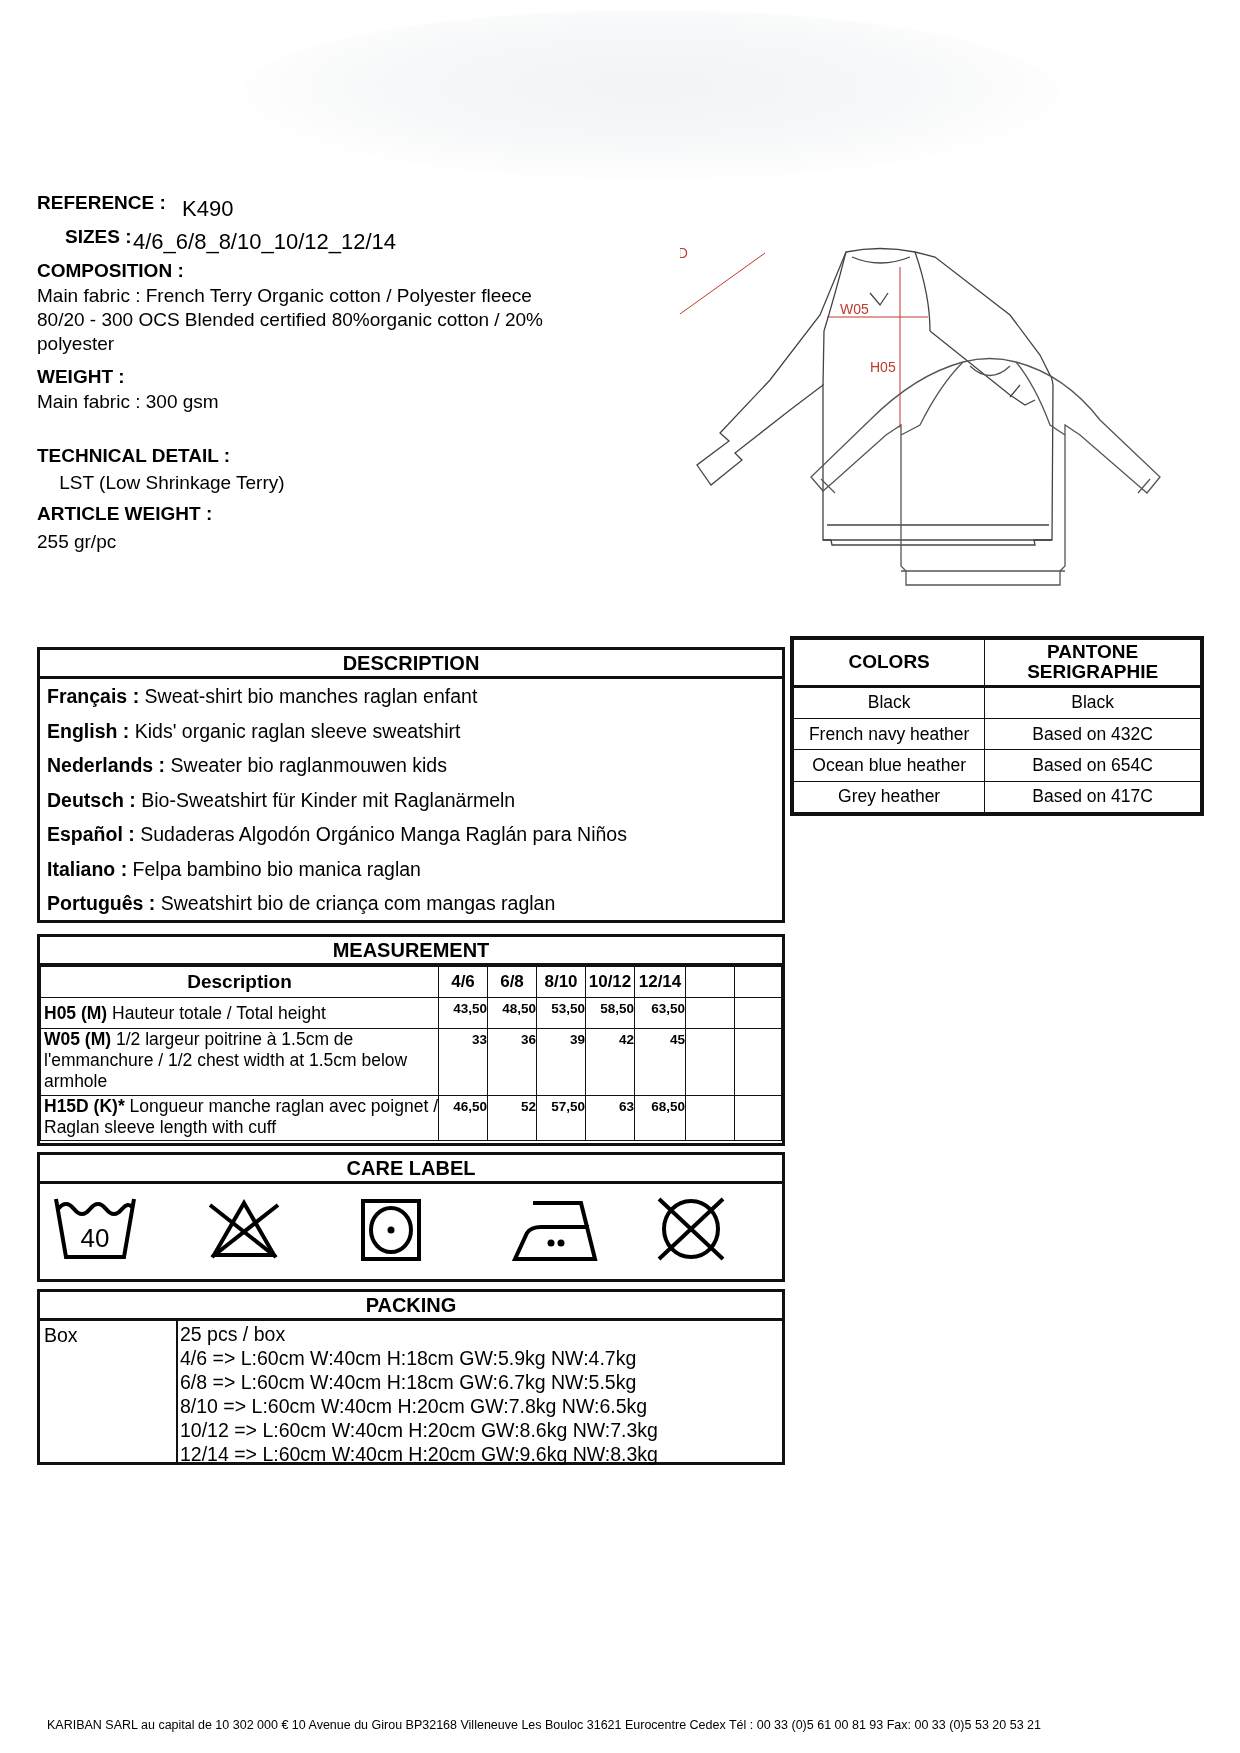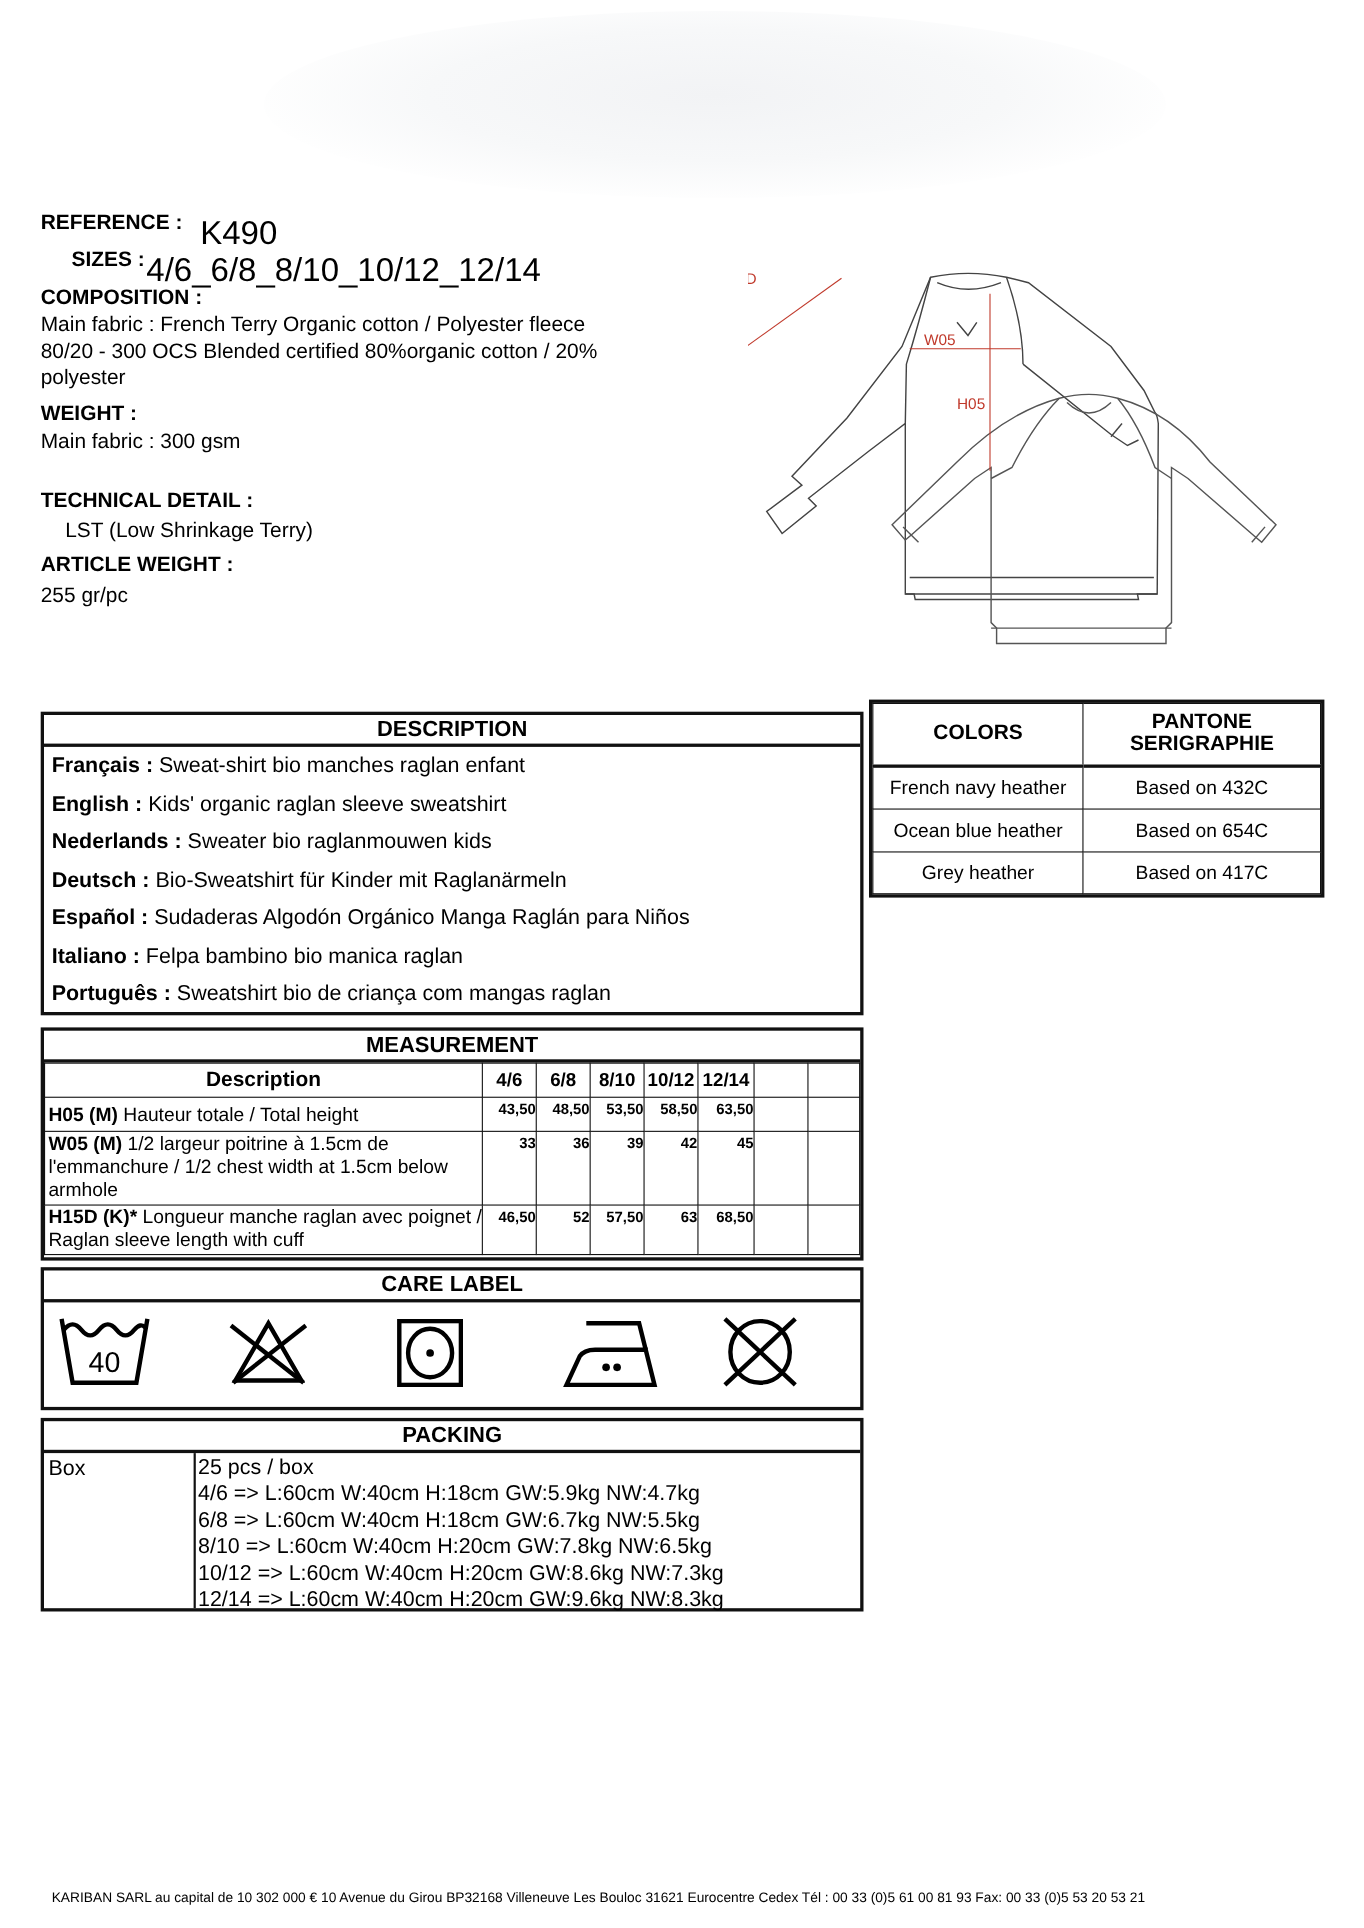--- a/index.html
+++ b/index.html
@@ -4,21 +4,21 @@
 <style>
   html, body { margin:0; padding:0; background:#ffffff; }
   body { width:1240px; height:1753px; position:relative; overflow:hidden;
          font-family:"Liberation Sans", sans-serif; color:#000; }
   .abs { position:absolute; }
   .smudge { left:240px; top:10px; width:820px; height:170px;
             background:radial-gradient(ellipse at 50% 45%, #f2f3f5 0%, #f7f8f9 45%, #ffffff 75%);
             border-radius:50%; }
   .lbl { font-weight:bold; font-size:19px; }
   .txt { font-size:19px; line-height:24px; }
-  .big { font-size:30px; }
+  .big { font-size:22px; }
 
   table { border-collapse:collapse; }
   .box { position:absolute; border:3px solid #111; box-sizing:border-box; }
   .hdr { font-weight:bold; font-size:20px; text-align:center; border-bottom:3px solid #111; height:26px; line-height:26px; }
 
   
   #desc { left:37px; top:647px; width:748px; height:276px; }
   #desc .row { font-size:19.5px; height:34.5px; line-height:34px; padding-left:7px; white-space:nowrap; }
   #desc .row b { font-weight:bold; }
 
@@ -135,20 +135,24 @@
 <div id="colors" class="box">
   <table>
     <tbody>
         <tr>
       <th style="width:47%;">COLORS</th>
       <th>
             <div>PANTONE</div>
             <div>SERIGRAPHIE</div>
           </th>
     </tr>
+    <tr>
+          <td>Black</td>
+          <td>Black</td>
+        </tr>
     <tr>
           <td>French navy heather</td>
           <td>Based on 432C</td>
         </tr>
     <tr>
           <td>Ocean blue heather</td>
           <td>Based on 654C</td>
         </tr>
     <tr>
           <td>Grey heather</td>

